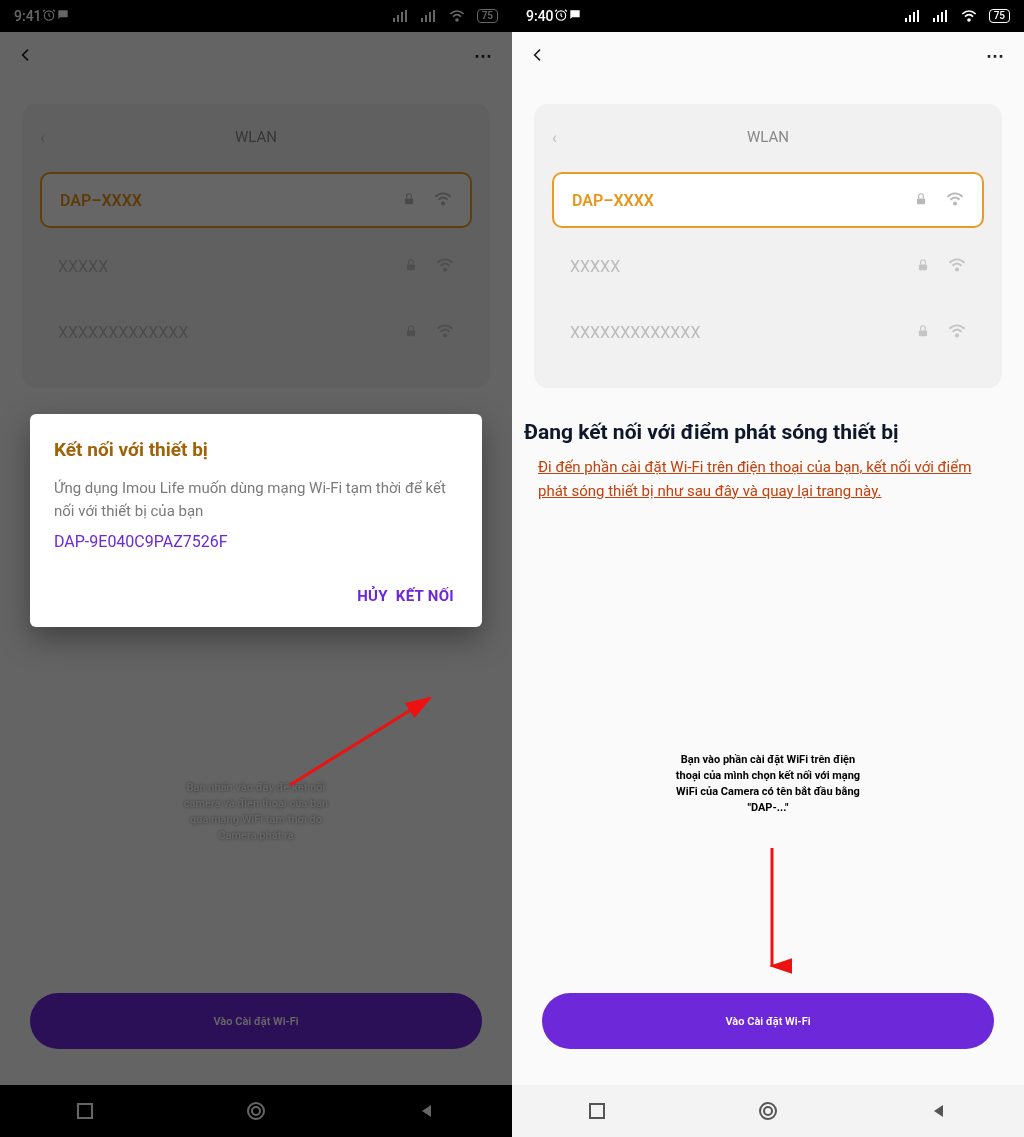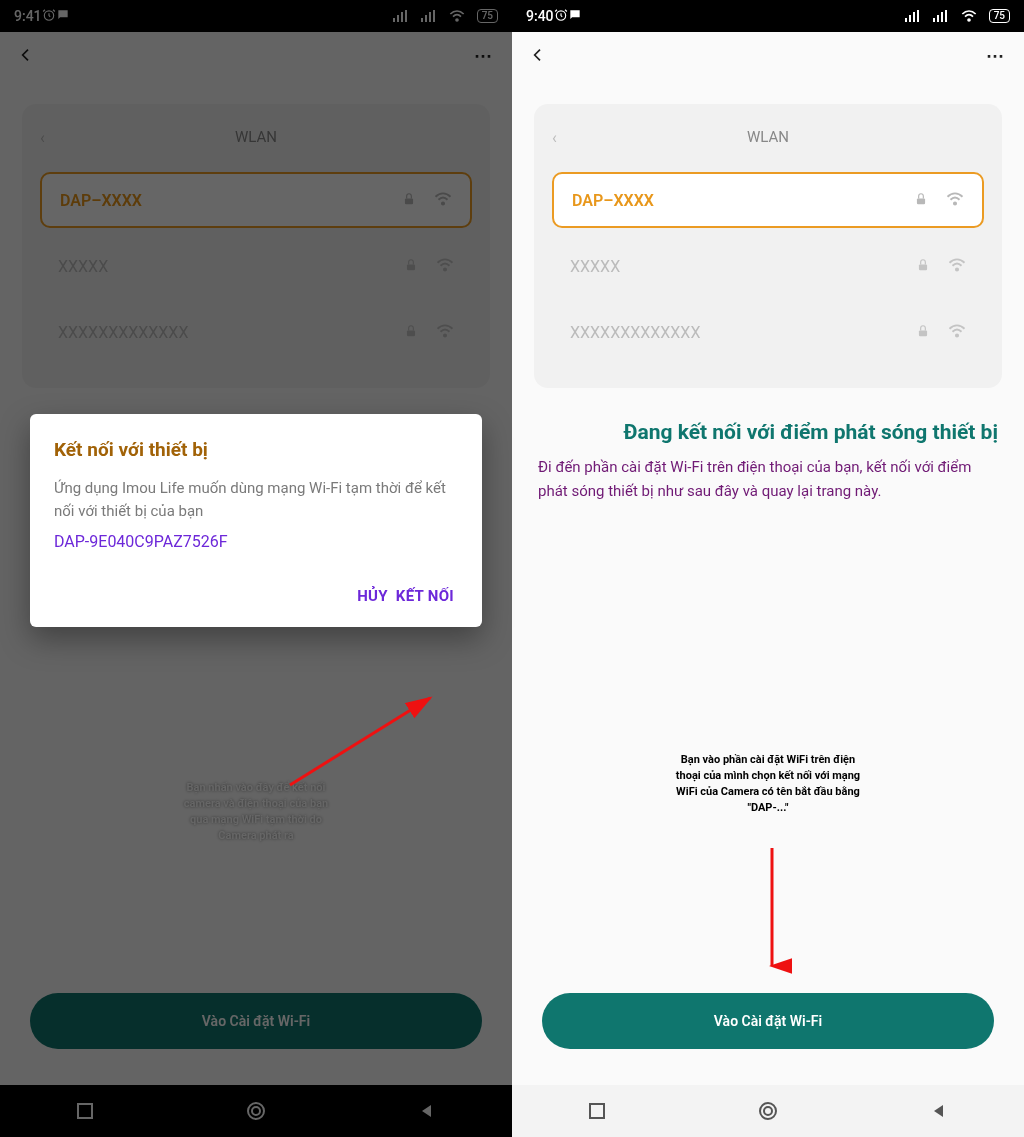--- a/index.html
+++ b/index.html
@@ -79,29 +79,29 @@
   }
   .wifi-item.selected .name { color: #e8971b; font-weight: 600; }
   .wifi-item .name { flex: 1; color: #bbb; font-size: 16px; }
   .wifi-item .icons { display: flex; gap: 18px; color: #c4c4c4; }
   .wifi-item.selected .icons { color: #b8b8b8; }
 
   .section-title {
     margin: 30px 26px 10px 12px;
     font-size: 21px;
     font-weight: 700;
-    color: #0f766e;
+    color: #0f172a;
     line-height: 1.35;
-    text-align: right;
   }
   .section-desc {
     margin: 0 26px;
     font-size: 15px;
-    color: #701a75;
+    color: #c2410c;
     line-height: 1.55;
+    text-decoration: underline;
   }
 
   .caption {
     position: absolute;
     left: 0; right: 0;
     text-align: center;
     color: #fff;
     font-size: 11px;
     font-weight: 600;
     line-height: 1.45;
@@ -110,26 +110,26 @@
   }
   .caption.left-cap { top: 780px; }
   .caption.right-cap { top: 752px; color:#000; text-shadow:none; font-weight:700;}
 
   .cta {
     position: absolute;
     left: 30px; right: 30px;
     bottom: 88px;
     height: 56px;
     border-radius: 28px;
-    background: #0f766e;
+    background: #6d28d9;
     color: #fff;
     display: flex;
     align-items: center;
     justify-content: center;
-    font-size: 14px;
+    font-size: 11px;
     font-weight: 600;
   }
 
   
   .dim-overlay {
     position: absolute;
     inset: 0;
     background: rgba(0,0,0,0.60);
     z-index: 5;
   }

